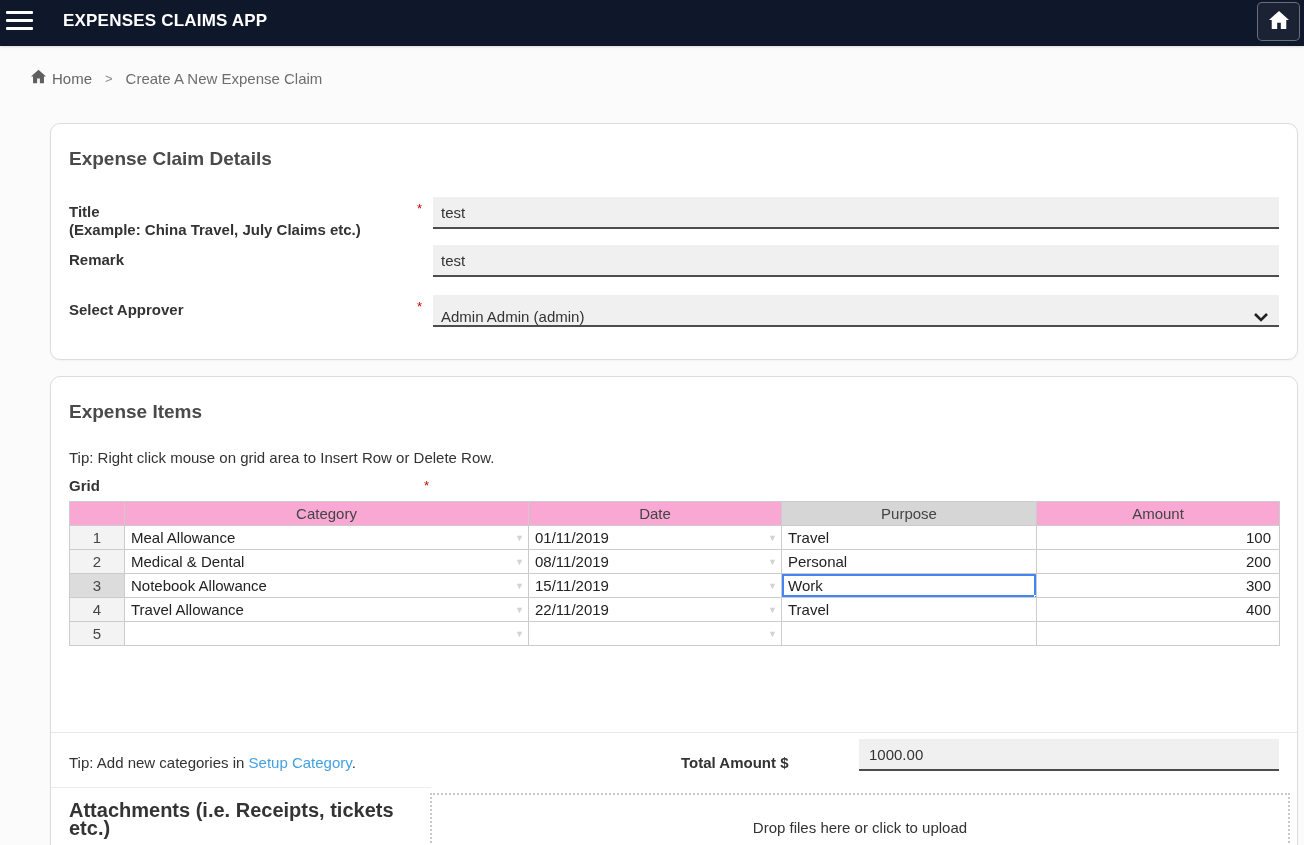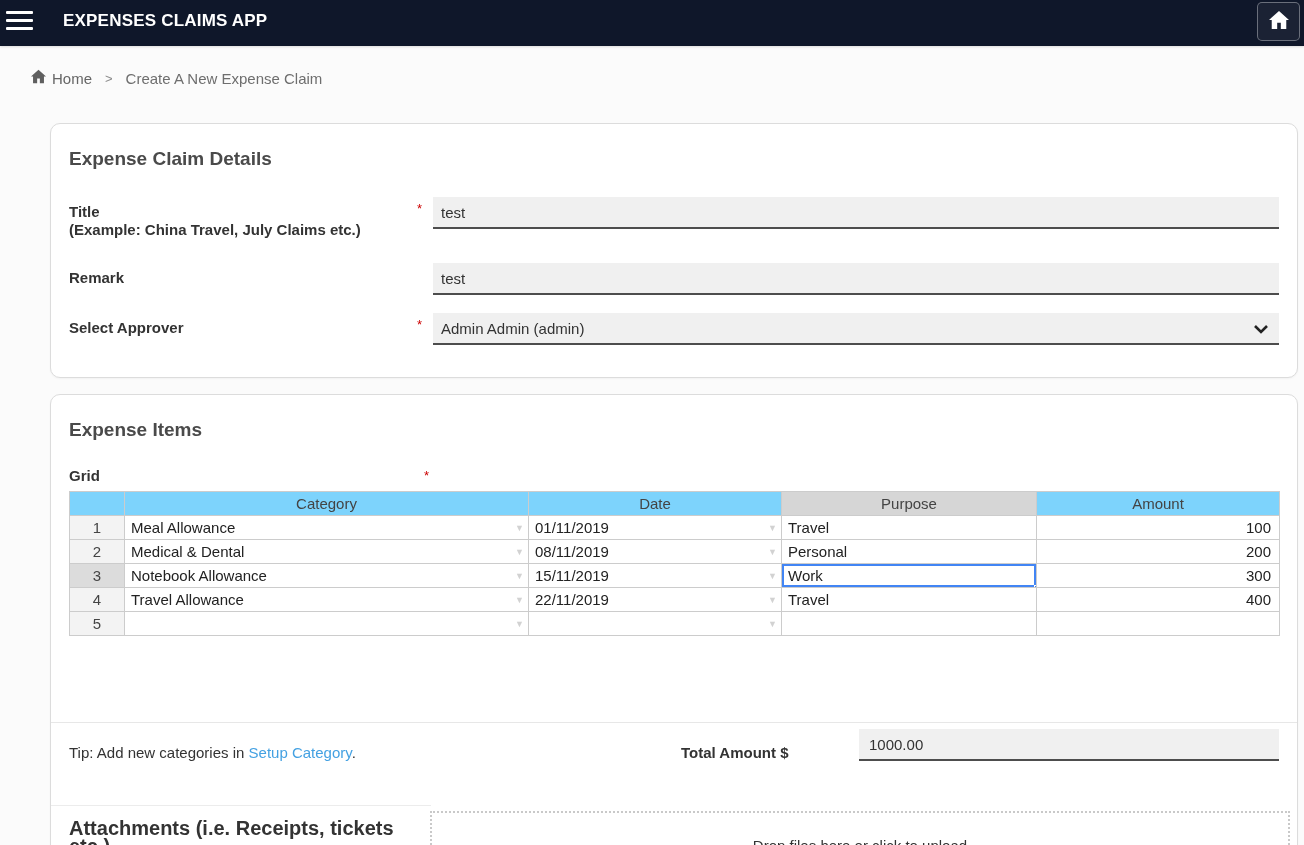--- a/index.html
+++ b/index.html
@@ -48,60 +48,60 @@
   .card-2 { margin-top:16px; padding:24px 18px 0 18px; height:700px; position:relative; }
 
   h2.section-heading {
     margin:0; font-size:19px; font-weight:bold; color:#4a4a4a;
   }
   .card-1 h2.section-heading { margin-bottom:27px; }
   .card-2 h2.section-heading { margin-bottom:26px; }
 
   
   .form-row { display:flex; align-items:flex-start; }
-  .form-row.row-title  { margin-bottom:24px; }
+  .form-row.row-title  { margin-bottom:6px; }
   .form-row.row-remark { margin-bottom:18px; }
   .form-label {
     width:348px; flex:none; font-weight:bold; font-size:15px; color:#333;
     line-height:18px; padding-top:6px;
   }
   .req-mark {
     width:16px; flex:none; color:#cc0000; font-size:13px; padding-top:4px;
     text-align:left;
   }
   .req-spacer { width:16px; flex:none; }
   .text-input {
     flex:1; height:32px; background:#f0f0f0;
     border:none; border-bottom:2px solid #4d4d4d;
     font-family:"Liberation Sans", sans-serif; font-size:15px; color:#333;
     padding:0 8px; outline:none;
   }
   .select-box {
     flex:1; height:32px; background:#f0f0f0;
     border-bottom:2px solid #4d4d4d;
-    display:flex; align-items:center; justify-content:space-between;
+    display:flex; align-items:flex-end; justify-content:space-between;
     font-size:15px; color:#333; padding:0 10px 0 8px; cursor:pointer;
   }
 
   
   .tip-text { font-size:15px; color:#333; line-height:18px; margin-bottom:10px; }
   .grid-label-row { position:relative; height:18px; margin-bottom:6px; }
   .grid-label { font-weight:bold; font-size:15px; color:#333; }
   .grid-req { position:absolute; left:355px; top:1px; color:#cc0000; font-size:13px; }
 
   table.grid {
     border-collapse:collapse; table-layout:fixed; width:1210px;
     font-size:15px; background:#fff;
   }
   table.grid th, table.grid td {
     border:1px solid #ccc; height:24px; padding:0 6px;
     overflow:hidden; white-space:nowrap;
   }
   table.grid th {
-    background:#7dd3fc; font-weight:normal; color:#444; text-align:center;
+    background:#f9a8d4; font-weight:normal; color:#444; text-align:center;
   }
   table.grid th.col-selected { background:#d6d6d6; }
   td.rownum { background:#f3f3f3; text-align:center; color:#444; }
   td.rownum.row-selected { background:#dcdcdc; }
   td.cell { color:#222; position:relative; }
   td.cell.has-arrow { padding-right:20px; }
   .dd-arrow {
     position:absolute; right:4px; top:50%; transform:translateY(-50%);
     color:#d2d2d2; font-size:9px; pointer-events:none;
   }
@@ -199,20 +199,21 @@
             <polyline points="2,2 8,8 14,2" fill="none" stroke="#222" stroke-width="2.6"></polyline>
           </svg>
       </span>
     </div>
   </div>
 </div>
 
 <div class="card card-2">
   <h2 class="section-heading">Expense Items</h2>
 
+  <div class="tip-text">Tip: Right click mouse on grid area to Insert Row or Delete Row.</div>
 
   <div class="grid-label-row">
     <span class="grid-label">Grid</span>
     <span class="grid-req">*</span>
   </div>
 
   <table class="grid">
     <colgroup>
       <col style="width:55px">
         <col style="width:404px">

